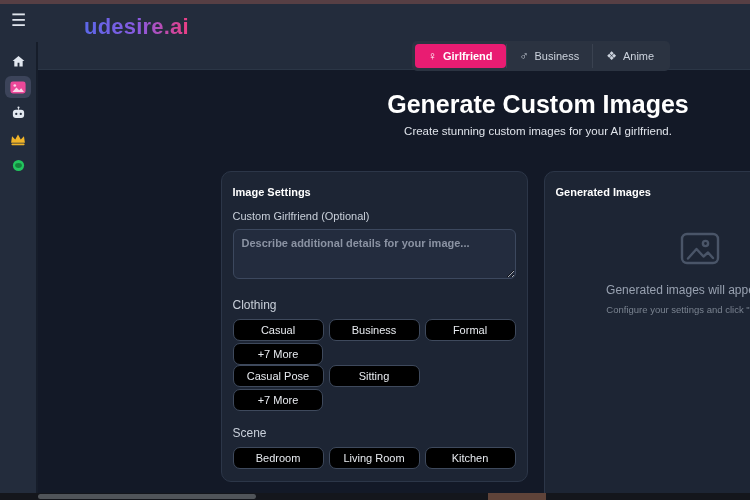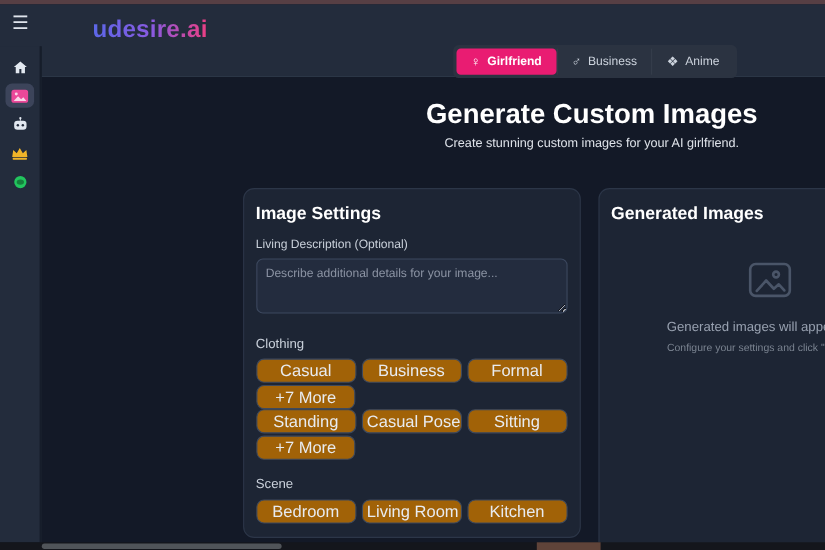--- a/index.html
+++ b/index.html
@@ -30,31 +30,31 @@
     align-items:center;padding-top:8px;gap:4px;}
   .side-item{width:26px;height:22px;display:flex;align-items:center;justify-content:center;
     border-radius:6px;cursor:pointer;}
   .side-item.active{background:#3c445a;}
   
   .main{position:absolute;left:38px;top:70px;width:1000px;}
   .hero-title{margin:20px 0 0 0;text-align:center;color:#ffffff;font-size:25px;font-weight:700;}
   .hero-sub{margin:6px 0 0 0;text-align:center;color:#dfe3ea;font-size:11.5px;}
   .columns{width:635px;margin:34px auto 0 auto;display:flex;gap:16px;align-items:flex-start;}
   .panel{background:#1d2534;border:1px solid #2c3648;border-radius:10px;padding:12px 11px;box-sizing:border-box;}
-  .panel-title{margin:2px 0 12px 0;color:#ffffff;font-size:16px;font-weight:700;}
+  .panel-title{margin:2px 0 12px 0;color:#ffffff;font-size:11px;font-weight:700;}
   .settings{width:307px;}
   .results{width:312px;height:420px;}
   .field-label{color:#c9d0da;font-size:11px;margin:0 0 7px 0;}
   .desc-input{width:100%;height:50px;box-sizing:border-box;background:#232c3e;border:1px solid #3c485e;
-    border-radius:6px;color:#d4dae3;font-family:inherit;font-size:11px;padding:7px 8px;resize:both;}
+    border-radius:6px;color:#d4dae3;font-family:inherit;font-size:11px;padding:7px 8px;resize:both;font-weight:bold;}
   .desc-input::placeholder{color:#8b93a3;}
   .group-label{color:#c9d0da;font-size:12px;margin:15px 0 7px 0;}
   .opt-grid{display:grid;grid-template-columns:repeat(3,1fr);gap:5px;}
-  .chip{height:22px;background:#a16207;border:1px solid #3e495c;border-radius:7px;color:#e8ebf0;
-    font-family:inherit;font-size:15px;cursor:pointer;padding:0 4px;overflow:hidden;white-space:nowrap;}
+  .chip{height:22px;background:#000000;border:1px solid #3e495c;border-radius:7px;color:#e8ebf0;
+    font-family:inherit;font-size:11px;cursor:pointer;padding:0 4px;overflow:hidden;white-space:nowrap;}
   .chip.more{margin-top:2px;width:calc((100% - 10px)/3);display:block;}
   
   .empty{margin-top:34px;text-align:center;}
   .empty-title{color:#98a1b0;font-size:12px;margin:14px 0 0 0;}
   .empty-sub{color:#7a8390;font-size:9.5px;margin:7px 0 0 0;}
   
   .scroll-track{position:absolute;left:0;top:493px;width:750px;height:7px;background:#14161c;z-index:50;}
   .scroll-artifact{position:absolute;left:488px;top:0;width:58px;height:7px;background:#5f4339;}
   .scroll-thumb{position:absolute;left:38px;top:1px;width:218px;height:5px;background:#505459;border-radius:3px;cursor:pointer;}
   svg{display:block;}
@@ -132,33 +132,32 @@
 
 <div class="main">
   <h1 class="hero-title">Generate Custom Images</h1>
   <p class="hero-sub">Create stunning custom images for your AI girlfriend.</p>
 
   <div class="columns">
 
     <section class="panel settings">
       <h2 class="panel-title">Image Settings</h2>
 
-      <p class="field-label">Living Description (Optional)</p>
+      <p class="field-label">Custom Girlfriend (Optional)</p>
       <textarea class="desc-input" placeholder="Describe additional details for your image..." style=""></textarea>
 
       <p class="group-label">Clothing</p>
       <div class="opt-grid">
         <button class="chip">Casual</button>
         <button class="chip">Business</button>
         <button class="chip">Formal</button>
       </div>
       <button class="chip more">+7 More</button>
 
       <div class="opt-grid">
-        <button class="chip">Standing</button>
         <button class="chip">Casual Pose</button>
         <button class="chip">Sitting</button>
       </div>
       <button class="chip more">+7 More</button>
 
       <p class="group-label">Scene</p>
       <div class="opt-grid">
         <button class="chip">Bedroom</button>
         <button class="chip">Living Room</button>
         <button class="chip">Kitchen</button>

